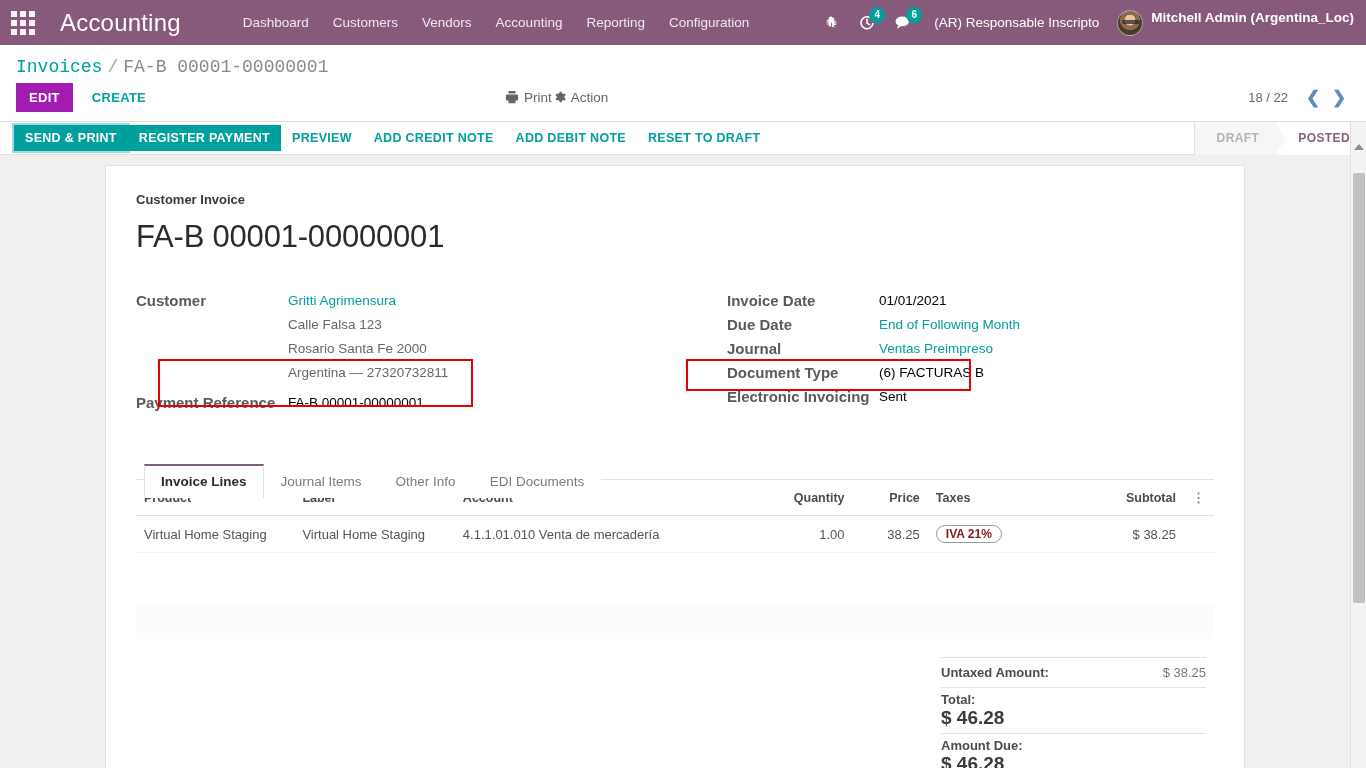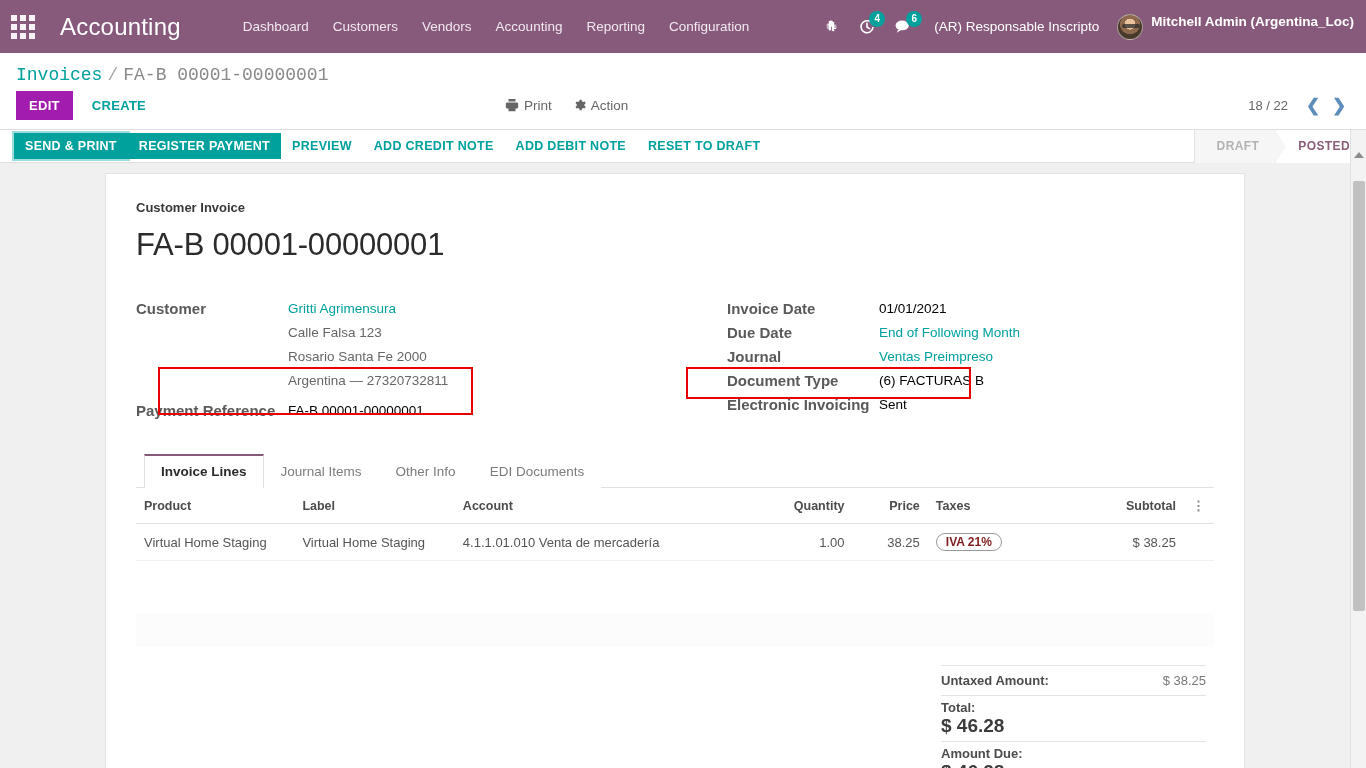--- a/index.html
+++ b/index.html
@@ -6,21 +6,21 @@
   html, body {
     width: 1366px; height: 768px;
     font-family: "Liberation Sans", sans-serif;
     background: #f0f0f0;
     overflow: hidden;
     color: #4c4c4c;
   }
 
   
   .navbar {
-    height: 53px; background: #875a7b; color: #fff;
+    height: 45px; background: #875a7b; color: #fff;
     display: flex; align-items: center; padding: 0 12px 0 0;
     position: relative;
   }
   .apps-btn {
     width: 46px; height: 45px; display: flex;
     align-items: center; justify-content: center; cursor: pointer;
   }
   .apps-grid { display: grid; grid-template-columns: repeat(3, 6px);
     grid-template-rows: repeat(3, 6px); gap: 3px; }
   .apps-grid i { display: block; width: 6px; height: 6px; background: #fff; opacity: .92; }
@@ -67,21 +67,21 @@
 
   .cp-row2 { display: flex; align-items: center; padding: 4px 16px 10px 16px; position: relative; height: 42px; }
   .btn-edit {
     background: #a21caf; color: #fff; border: none; font-size: 13px; font-weight: 700;
     letter-spacing: .3px; padding: 7px 13px; cursor: pointer; border-radius: 0;
   }
   .btn-create {
     background: transparent; color: #00a09d; border: none; font-size: 13px; font-weight: 700;
     letter-spacing: .3px; padding: 7px 13px; margin-left: 6px; cursor: pointer;
   }
-  .cp-mid { position: absolute; left: 505px; display: flex; align-items: center; gap: 20px; }
+  .cp-mid { position: absolute; left: 505px; display: flex; align-items: center; }
   .cp-mid .item { display: flex; align-items: center; gap: 5px; font-size: 13.5px; color: #666; cursor: pointer; }
   .pager { margin-left: auto; display: flex; align-items: center; gap: 4px; color: #666; font-size: 13px; }
   .pager .count { margin-right: 10px; white-space: nowrap; }
   .pager .chev {
     color: #5d8dbb; font-size: 17px; width: 22px; height: 22px; display: flex;
     align-items: center; justify-content: center; cursor: pointer; font-weight: 700;
   }
 
   
   .statusbar {
@@ -139,21 +139,21 @@
   #redbox-payref { left: 22px; top: 70px; width: 315px; height: 48px; }
   #redbox-doctype { left: 11px; top: 70px; width: 285px; height: 32px; }
 
   
   .tabs {
     display: flex; margin-top: 30px; border-bottom: 1px solid #dee2e6; padding-left: 8px;
   }
   .tab {
     font-size: 13.5px; color: #7c7c7c; background: #fff;
     padding: 9px 16px; border: 1px solid transparent; border-bottom: none;
-    cursor: pointer; position: relative; top: 1px;
+    cursor: pointer; position: relative; top: 19px;
   }
   .tab.active {
     color: #2b2b2b; font-weight: 700; border-color: #dee2e6; border-top: 2px solid #875a7b;
     background: #fff; padding-top: 8px;
   }
 
   
   .lines-table { width: 100%; border-collapse: collapse; margin-top: 0; }
   .lines-table th {
     font-size: 12.5px; font-weight: 700; color: #4c4c4c; text-align: left;

